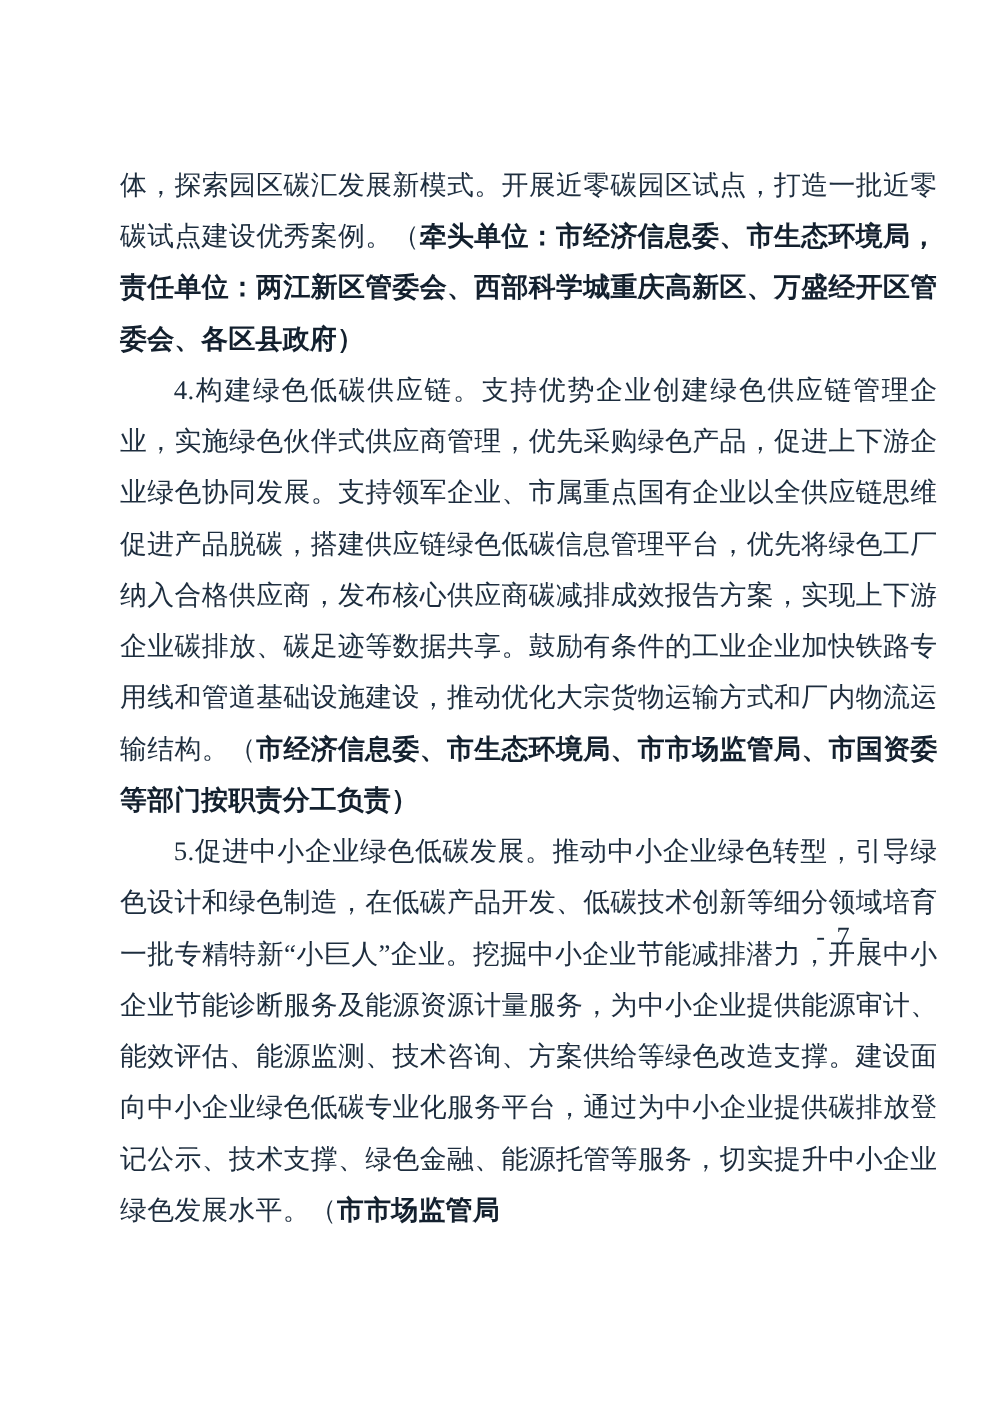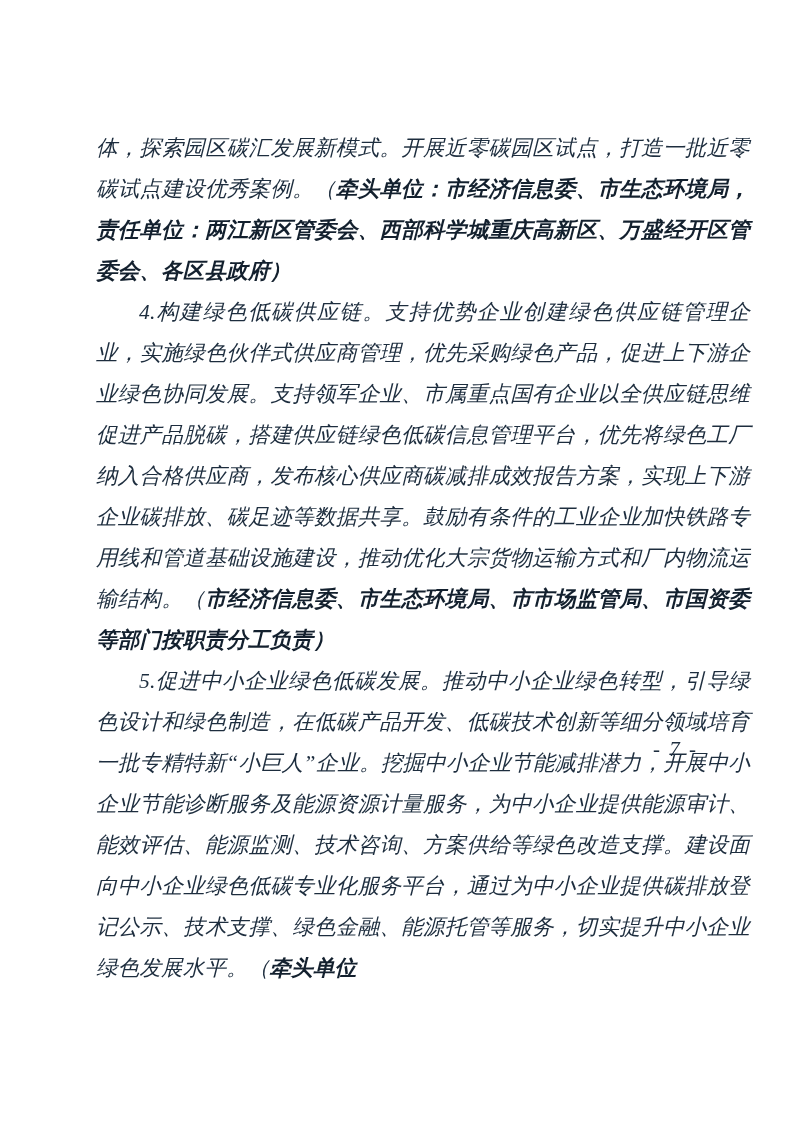--- a/index.html
+++ b/index.html
@@ -16,21 +16,20 @@
     overflow: hidden;
   }
   .page {
     position: absolute;
     left: 0;
     top: 0;
     width: 794px;
     height: 848px;
     box-sizing: border-box;
     padding: 128px 44px 60px 96px;
-    font-style: italic;
   }
   .doc-body {
     font-size: 21.5px;
     line-height: 41px;
     letter-spacing: 0.2px;
     text-align: justify;
     text-justify: inter-ideograph;
     color: #1d2d3e;
   }
   .para {
@@ -61,17 +60,17 @@
 
 <div class="page">
   <div class="doc-body">
     <p class="para">
       <span>体，探索园区碳汇发展新模式。开展近零碳园区试点，打造一批近零碳试点建设优秀案例。（</span><span class="bold">牵头单位：市经济信息委、市生态环境局，责任单位：两江新区管委会、西部科学城重庆高新区、万盛经开区管委会、各区县政府）</span>
     </p>
     <p class="para indent">
       <span>4.构建绿色低碳供应链。支持优势企业创建绿色供应链管理企业，实施绿色伙伴式供应商管理，优先采购绿色产品，促进上下游企业绿色协同发展。支持领军企业、市属重点国有企业以全供应链思维促进产品脱碳，搭建供应链绿色低碳信息管理平台，优先将绿色工厂纳入合格供应商，发布核心供应商碳减排成效报告方案，实现上下游企业碳排放、碳足迹等数据共享。鼓励有条件的工业企业加快铁路专用线和管道基础设施建设，推动优化大宗货物运输方式和厂内物流运输结构。（</span><span class="bold">市经济信息委、市生态环境局、市市场监管局、市国资委等部门按职责分工负责）</span>
     </p>
     <p class="para indent">
-      <span>5.促进中小企业绿色低碳发展。推动中小企业绿色转型，引导绿色设计和绿色制造，在低碳产品开发、低碳技术创新等细分领域培育一批专精特新“小巨人”企业。挖掘中小企业节能减排潜力，开展中小企业节能诊断服务及能源资源计量服务，为中小企业提供能源审计、能效评估、能源监测、技术咨询、方案供给等绿色改造支撑。建设面向中小企业绿色低碳专业化服务平台，通过为中小企业提供碳排放登记公示、技术支撑、绿色金融、能源托管等服务，切实提升中小企业绿色发展水平。（</span><span class="bold">牵头单位</span>
+      <span>5.促进中小企业绿色低碳发展。推动中小企业绿色转型，引导绿色设计和绿色制造，在低碳产品开发、低碳技术创新等细分领域培育一批专精特新“小巨人”企业。挖掘中小企业节能减排潜力，开展中小企业节能诊断服务及能源资源计量服务，为中小企业提供能源审计、能效评估、能源监测、技术咨询、方案供给等绿色改造支撑。建设面向中小企业绿色低碳专业化服务平台，通过为中小企业提供碳排放登记公示、技术支撑、绿色金融、能源托管等服务，切实提升中小企业绿色发展水平。（</span><span class="bold">市市场监管局</span>
     </p>
   </div>
   <div class="page-number">- 7 -</div>
 </div>
 
 </body></html>

